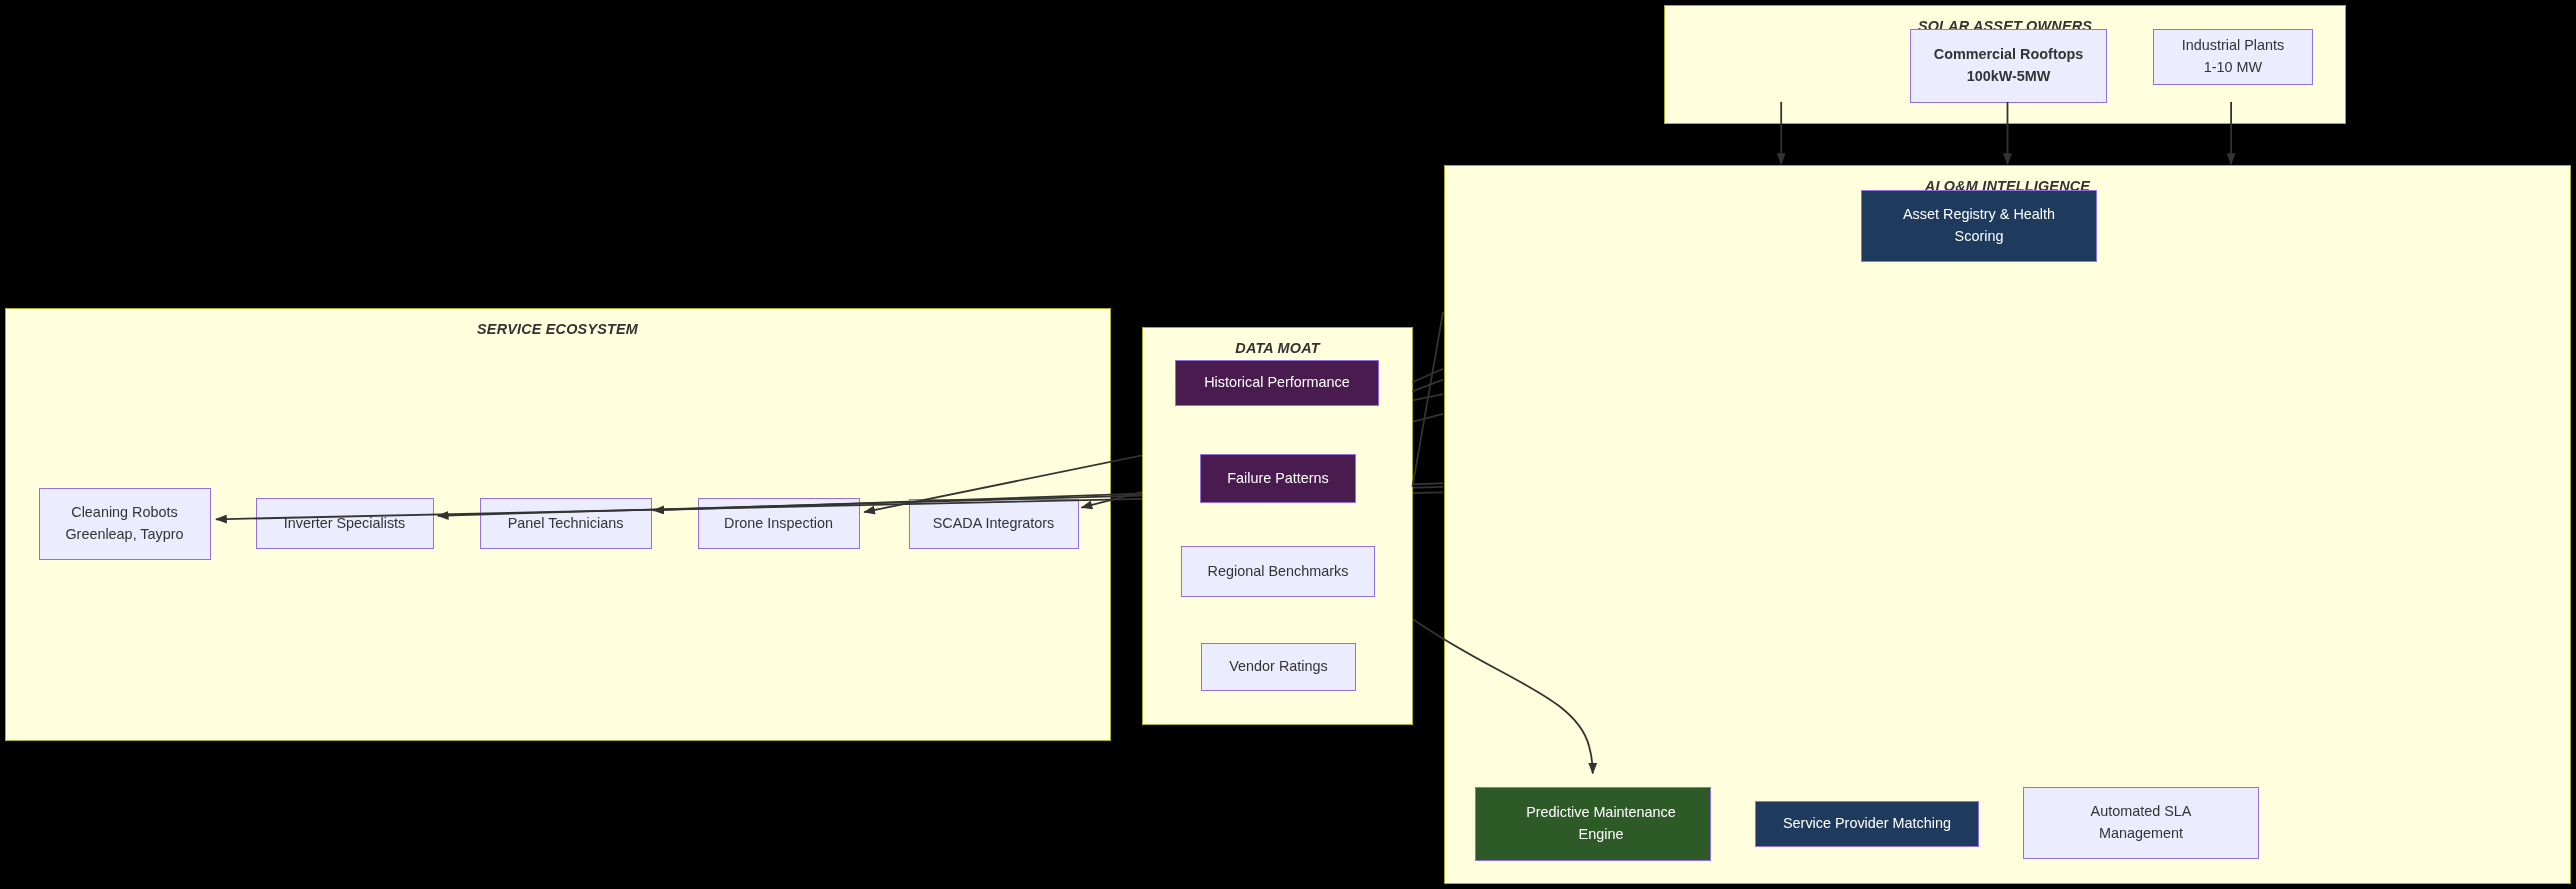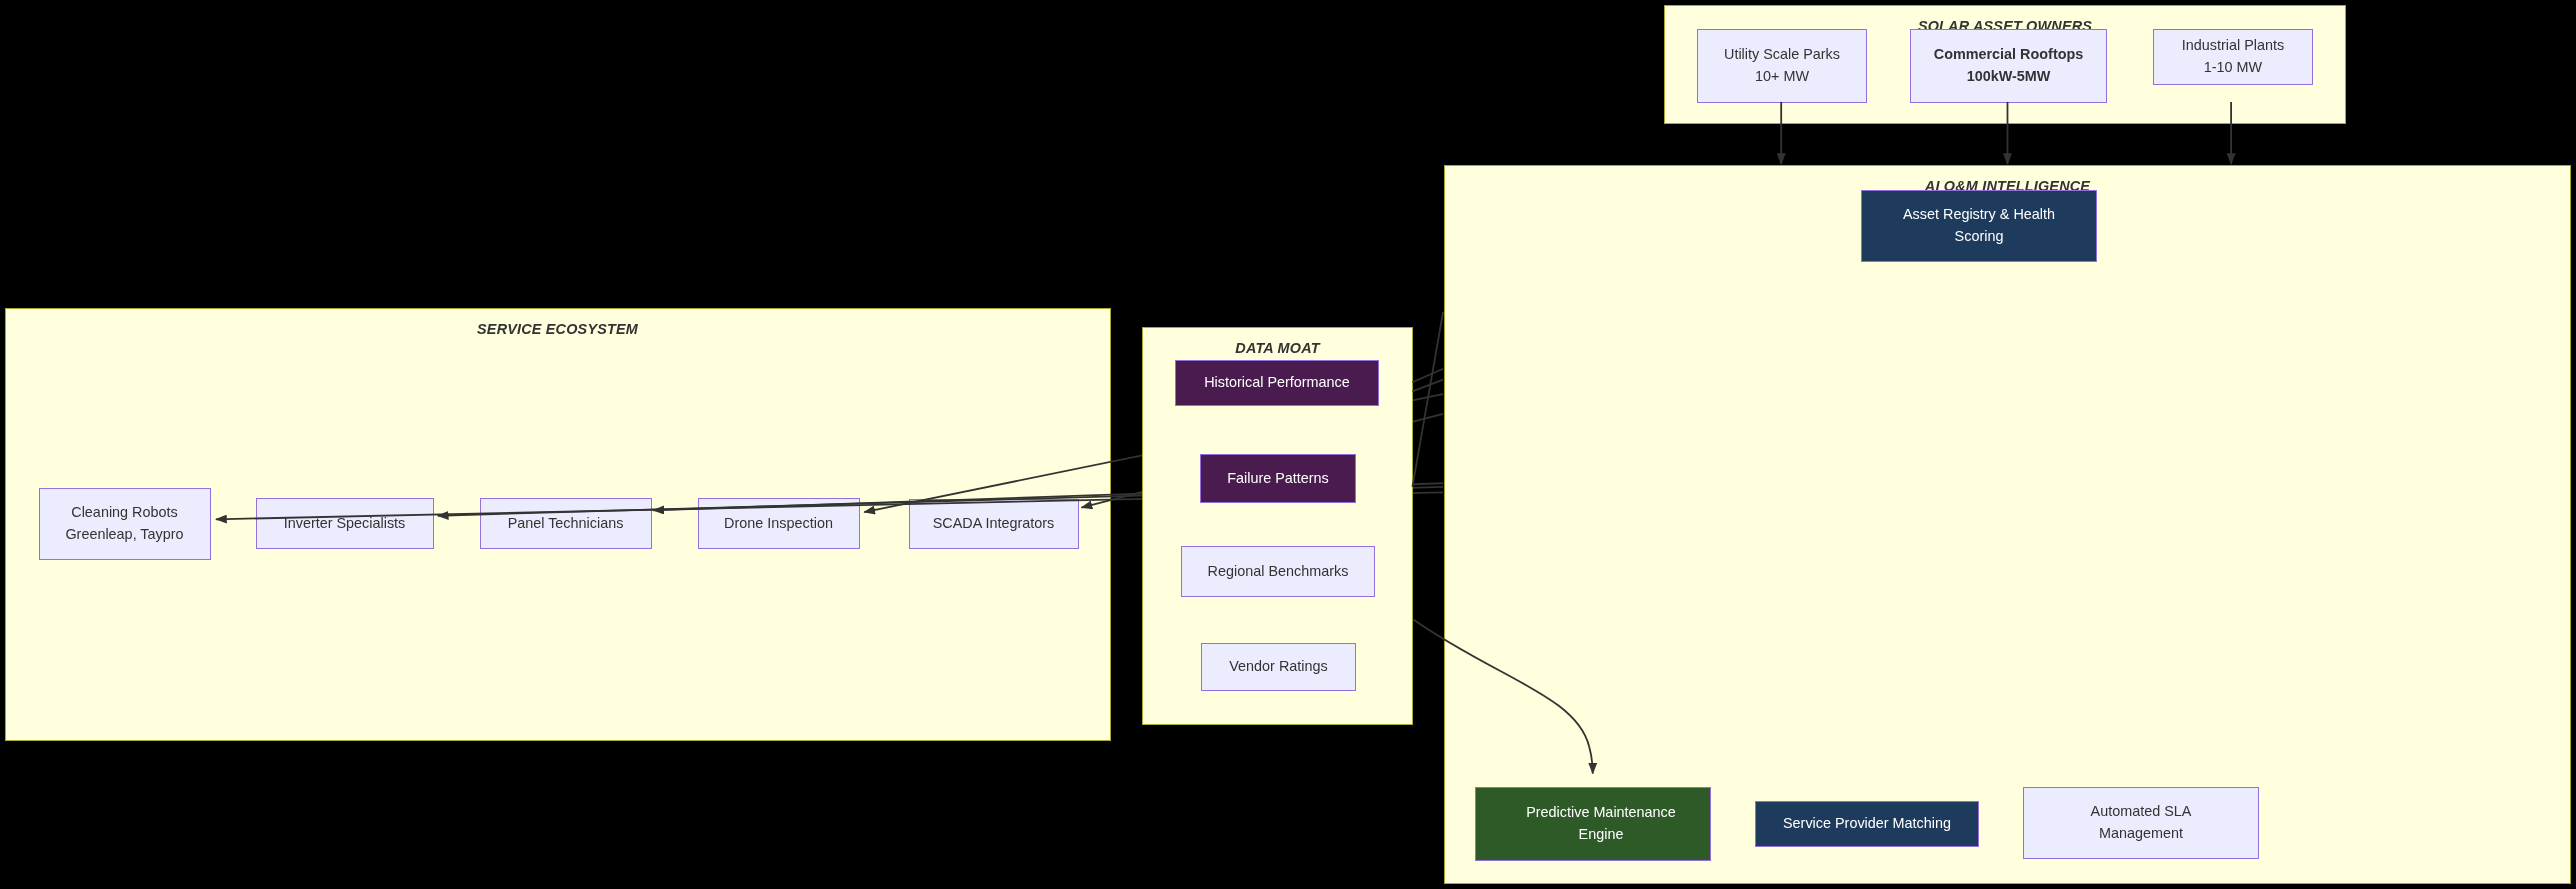--- a/index.html
+++ b/index.html
@@ -117,24 +117,20 @@
       <span class="lbl">Service Provider Matching</span>
     </div>
     <div class="node" style="left:578px;top:621px;width:236px;height:72px;">
       <span class="lbl">Automated SLA
 Management</span>
     </div>
   </div>
 
   <div class="cluster z3" style="left:1664px;top:4.5px;width:682px;height:119px;">
     <div class="cluster-title">SOLAR ASSET OWNERS</div>
-    <div class="node" style="left:32px;top:23.5px;width:170px;height:74px;">
-      <span class="lbl">Utility Scale Parks
-10+ MW</span>
-    </div>
     <div class="node" style="left:245px;top:23.5px;width:197px;height:74px;font-weight:bold;">
       <span class="lbl">Commercial Rooftops
 100kW-5MW</span>
     </div>
     <div class="node" style="left:488px;top:23.5px;width:160px;height:56px;">
       <span class="lbl">Industrial Plants
 1-10 MW</span>
     </div>
   </div>
 

